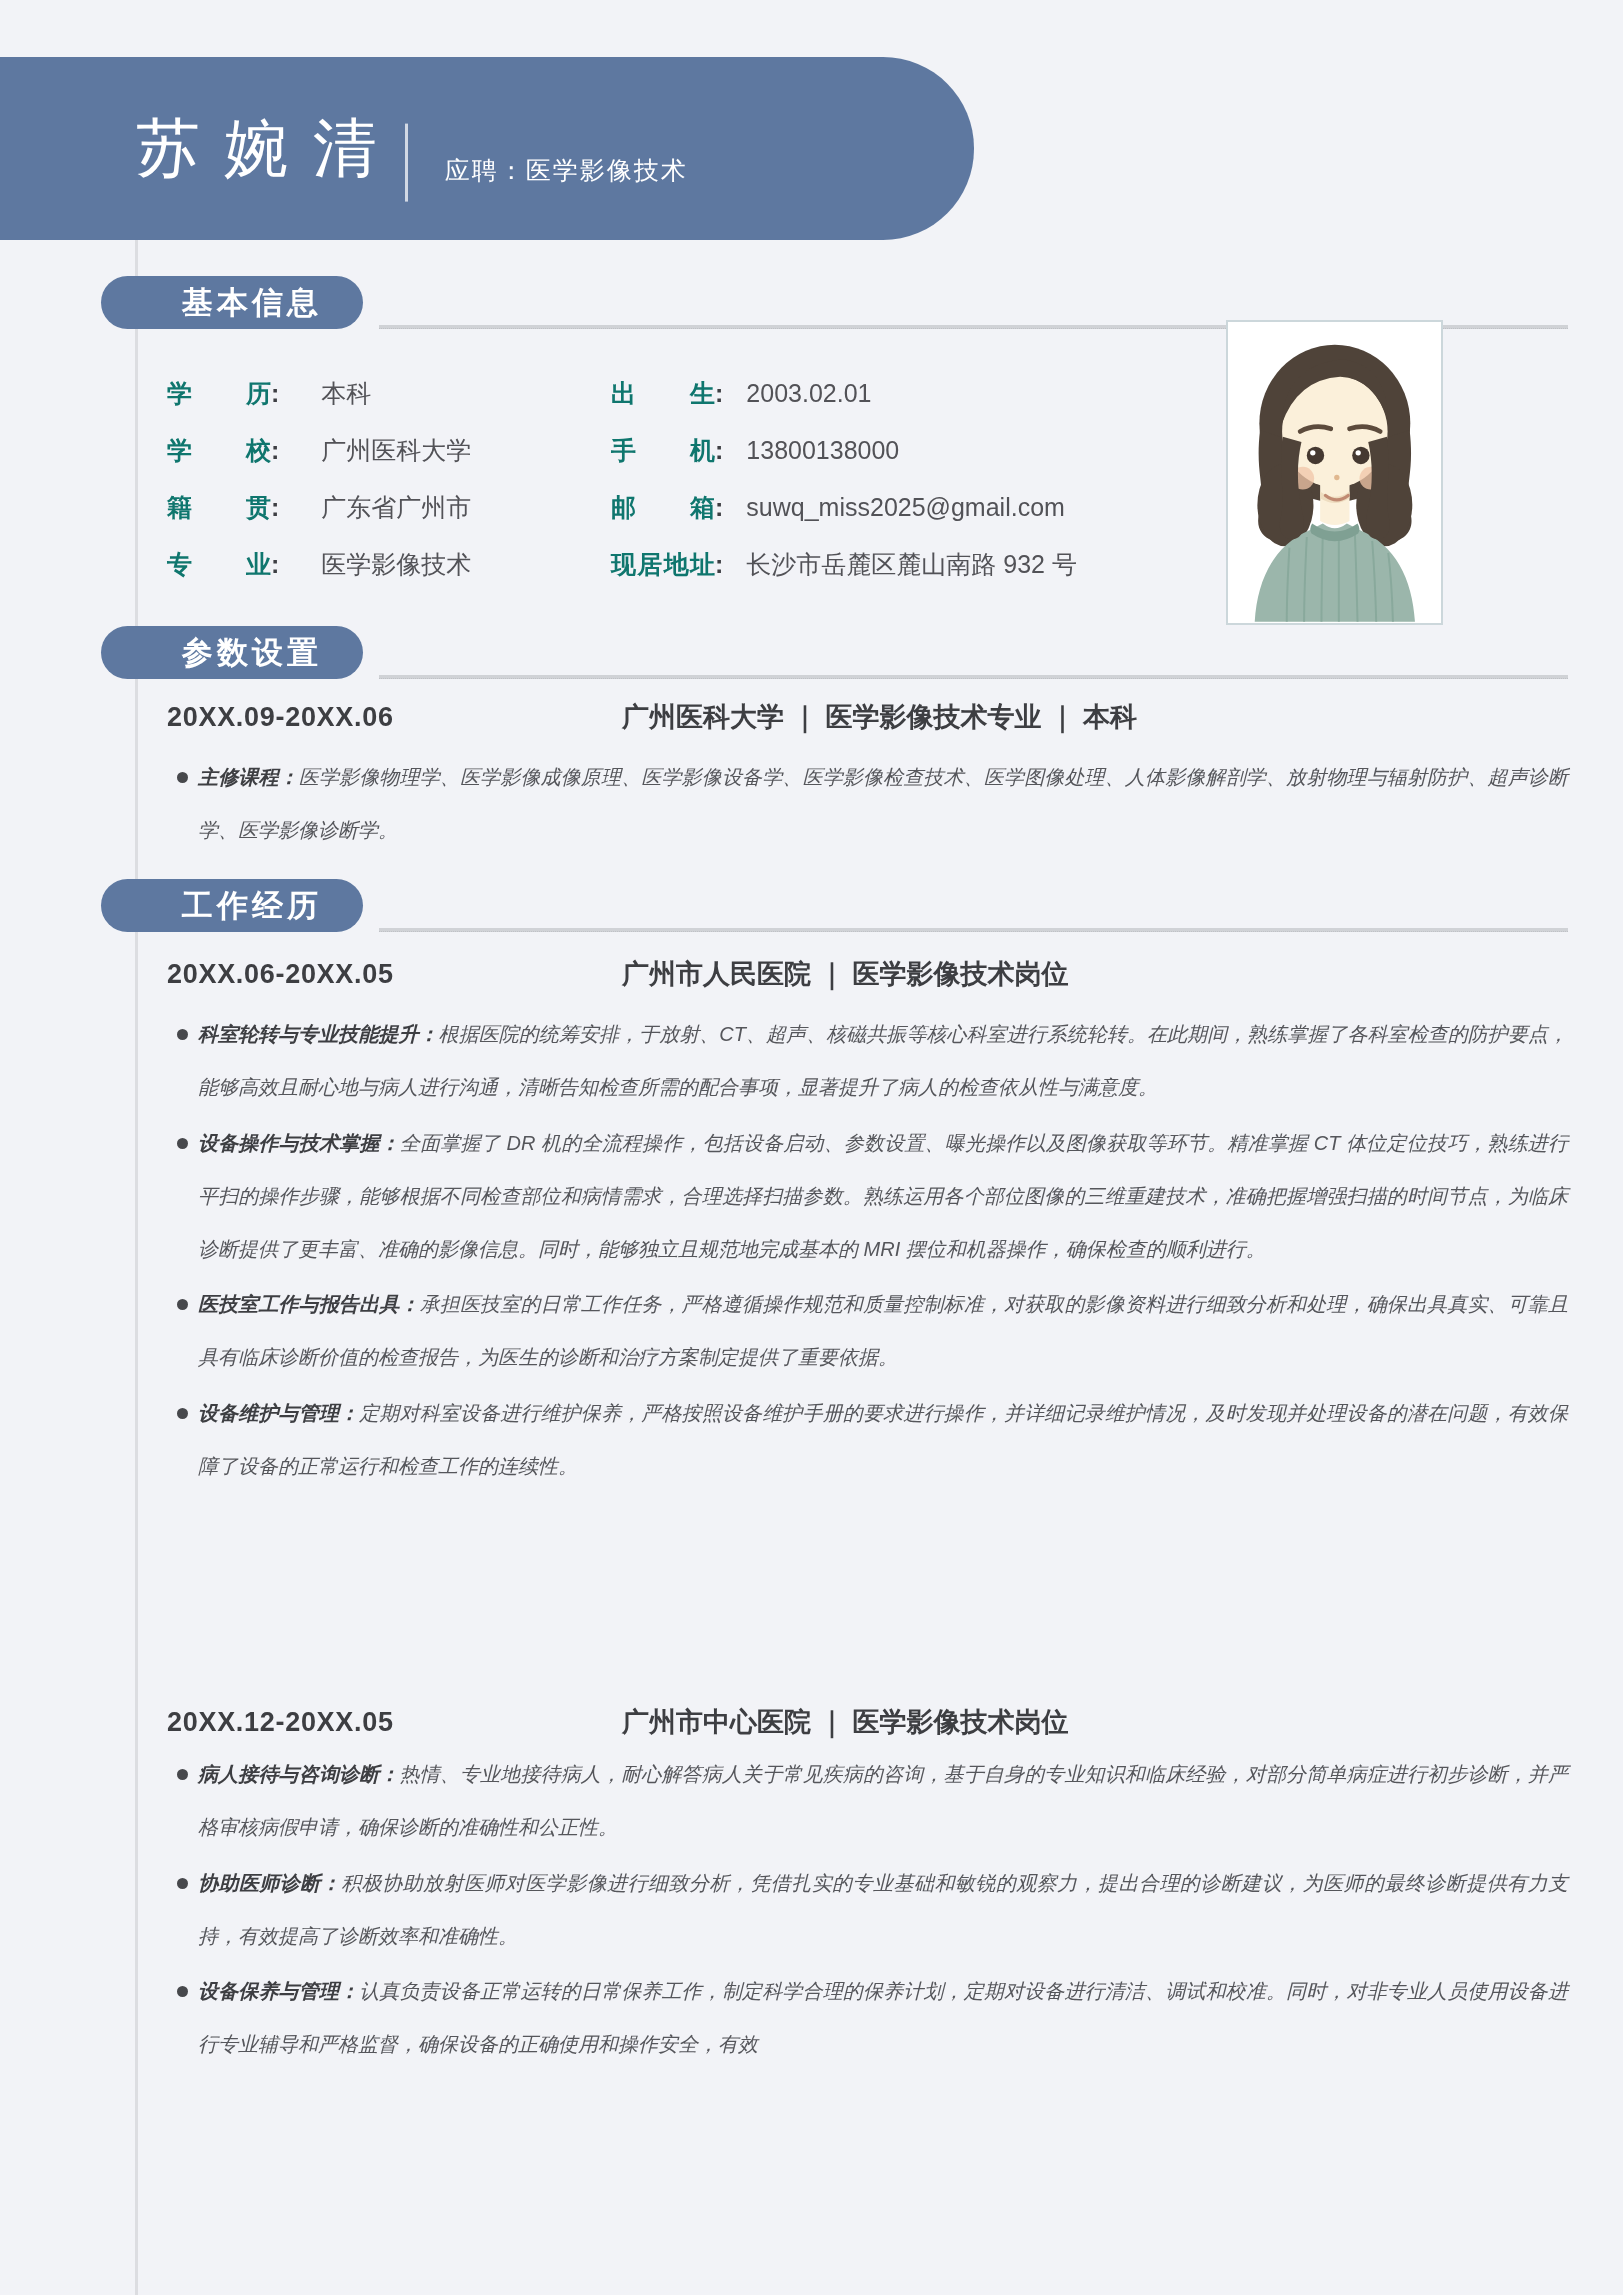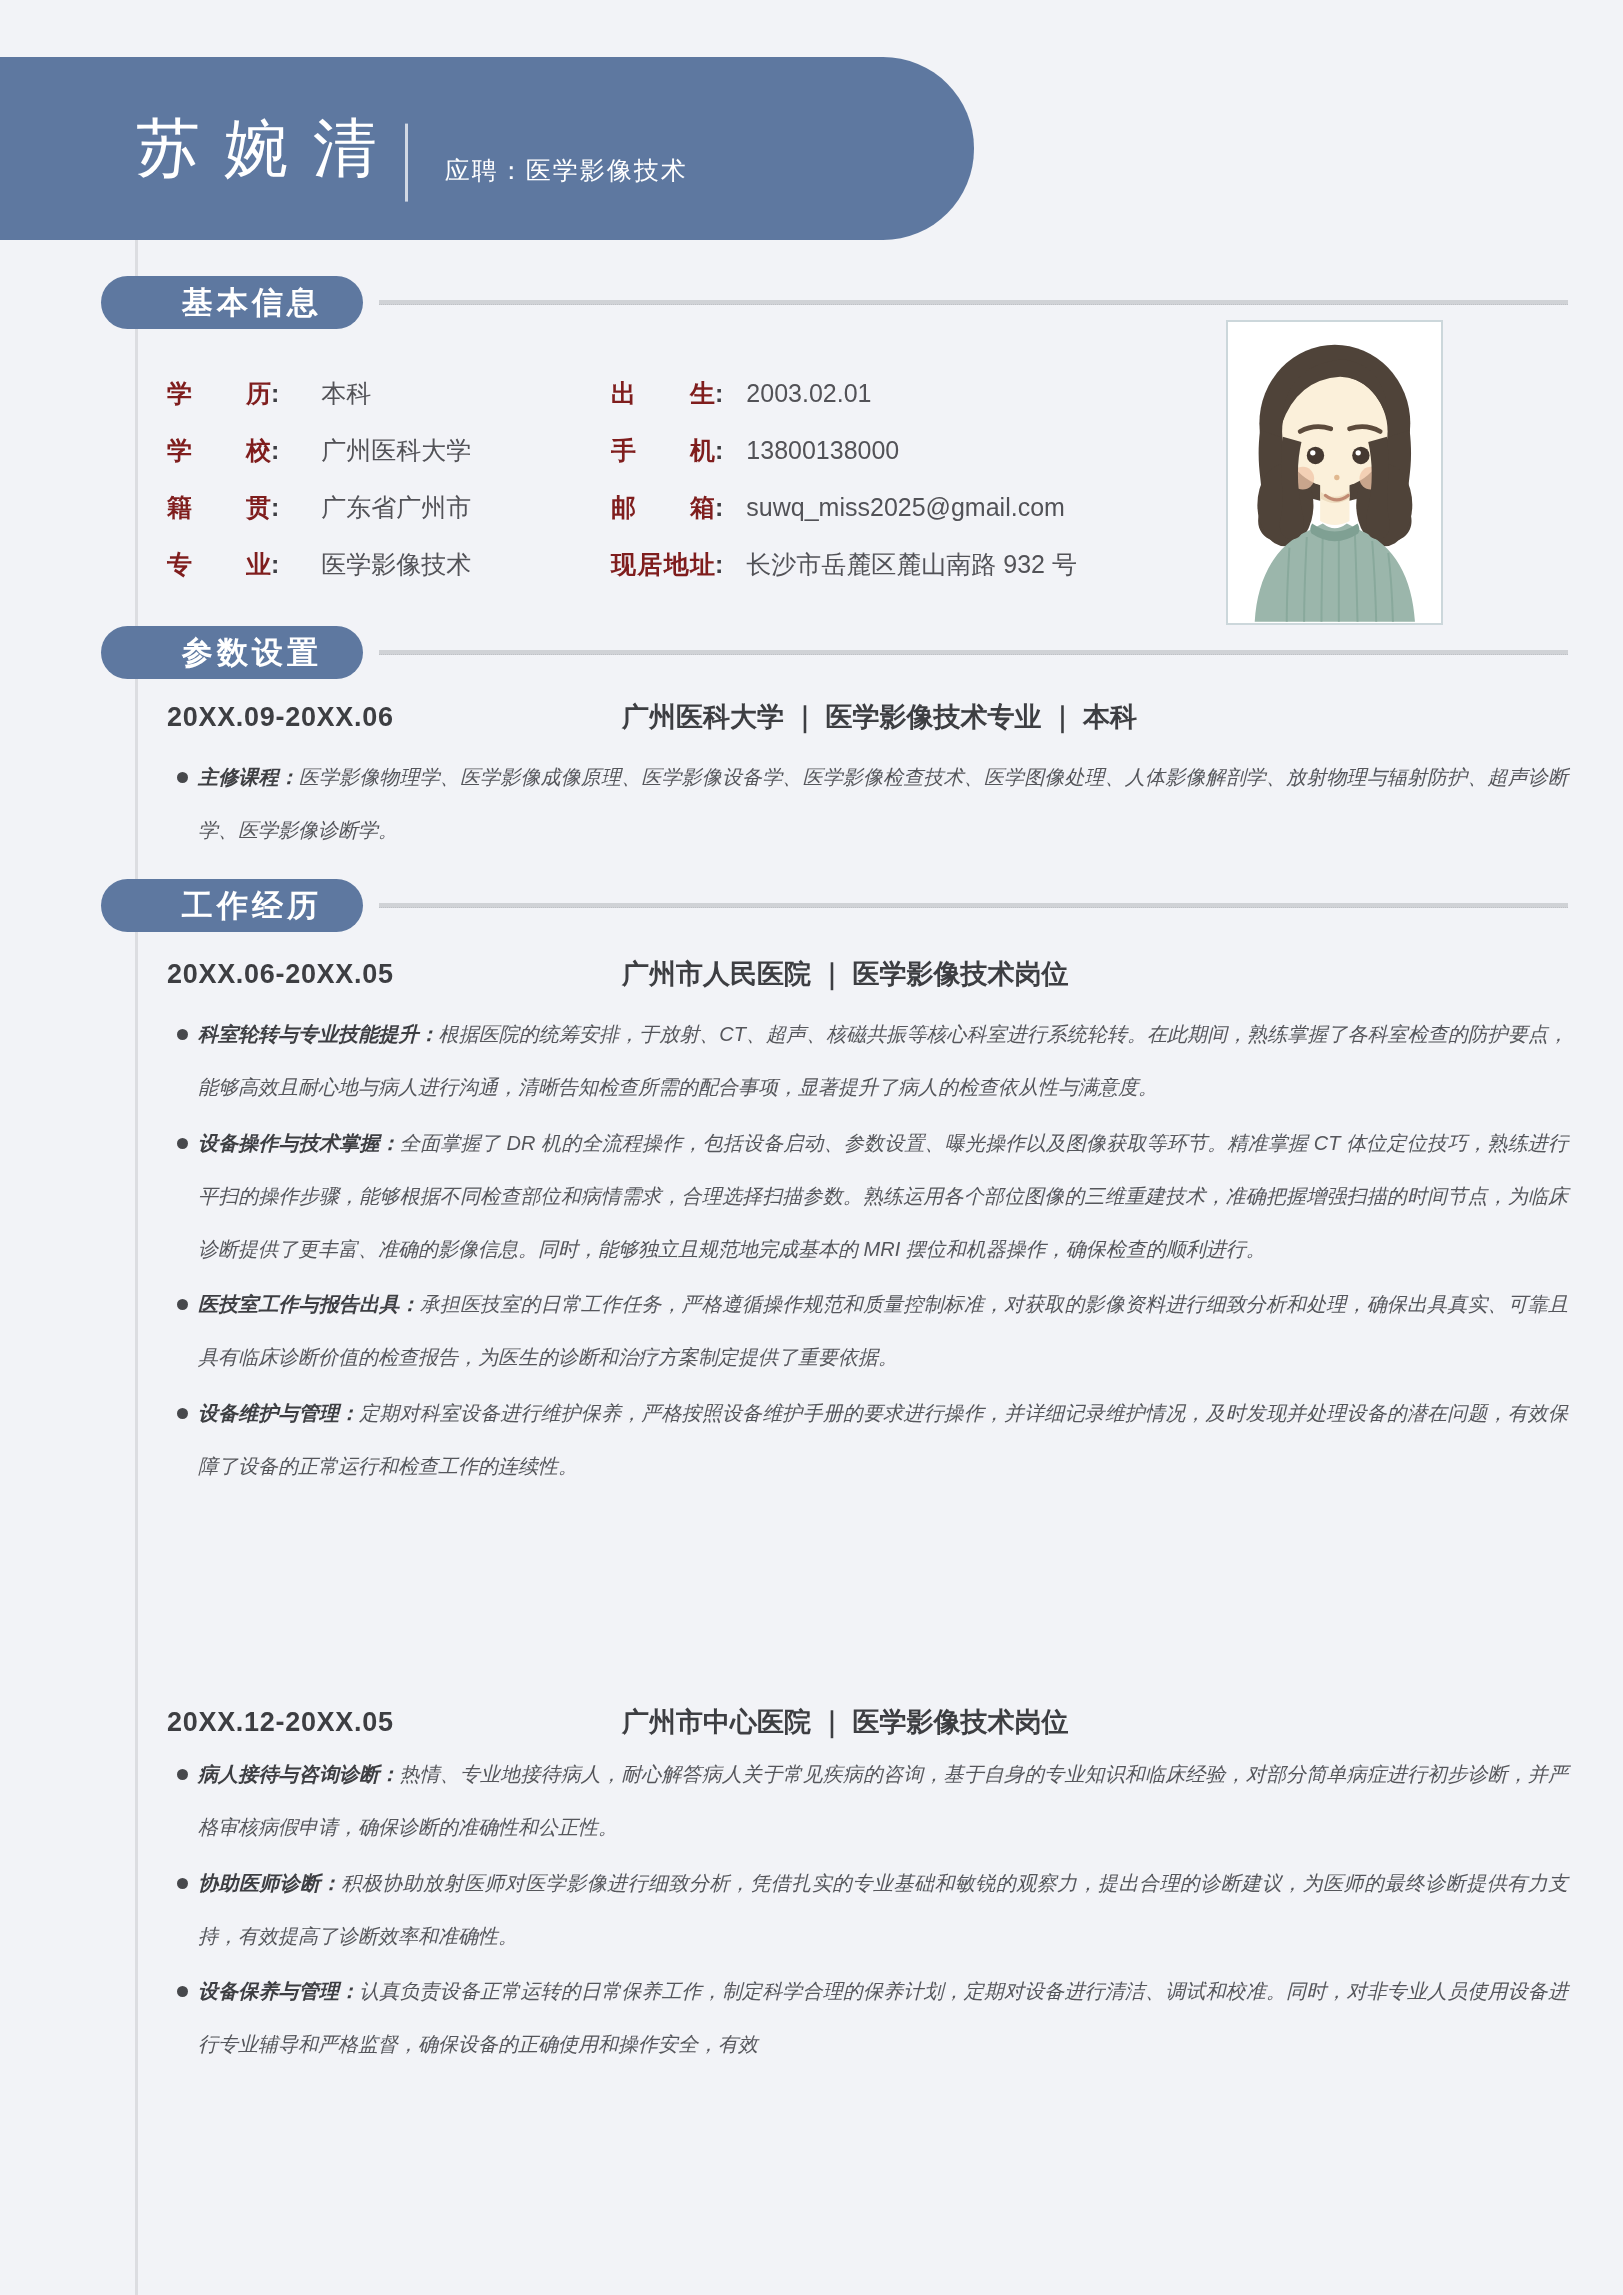--- a/index.html
+++ b/index.html
@@ -16,34 +16,34 @@
   .band {
     position:absolute; left:0; top:57px; width:974px; height:183px;
     background:#5e78a0; border-radius:0 91px 91px 0;
     display:flex; align-items:center; z-index:2;
   }
   .name { margin-left:136px; font-size:64px; font-weight:400; color:#ffffff; letter-spacing:0.38em; white-space:nowrap; }
   .hdivider { width:2.7px; height:78px; background:rgba(255,255,255,0.72); margin-left:4.1px; transform:translateY(13.6px); }
   .apply { margin-left:37px; font-size:25px; color:#ffffff; letter-spacing:2px; transform:translateY(22px); white-space:nowrap; }
 
   
-  .sec-head { position:absolute; left:101px; right:55px; display:flex; align-items:center; z-index:2; }
+  .sec-head { position:absolute; left:101px; right:55px; display:flex; align-items:flex-end; z-index:2; }
   .pill {
     width:262px; height:53px; background:#5e78a0; border-radius:26.6px;
     display:flex; align-items:center; justify-content:center; padding-left:40px; box-sizing:border-box;
     color:#fff; font-size:31px; font-weight:700; letter-spacing:4.1px; white-space:nowrap;
   }
   .sec-line { flex:1; margin-left:16.4px; height:3.4px; background:#d0d2d6; border-bottom:1.4px dotted #bfc1c6; }
 
   
   .info-col { position:absolute; top:365px; z-index:1; font-size:25px; }
   .info-col.left  { left:167px; }
   .info-col.right { left:611px; }
   .info-row { height:57px; line-height:57px; white-space:nowrap; }
-  .lab { display:inline-block; width:104px; text-align:justify; text-align-last:justify; font-weight:700; color:#7f1d1d; vertical-align:top; }
+  .lab { display:inline-block; width:104px; text-align:justify; text-align-last:justify; font-weight:700; color:#0f766e; vertical-align:top; }
   .colon { font-weight:700; color:#3e3f43; }
   .info-col.left  .val { margin-left:42px; color:#525257; }
   .info-col.right .val { margin-left:23px; color:#525257; }
 
   
   .photo {
     position:absolute; left:1226px; top:320px; width:217px; height:305px;
     background:#ffffff; border:2px solid #ccd7db; box-sizing:border-box; z-index:2;
   }
   .photo svg { display:block; width:100%; height:100%; }

